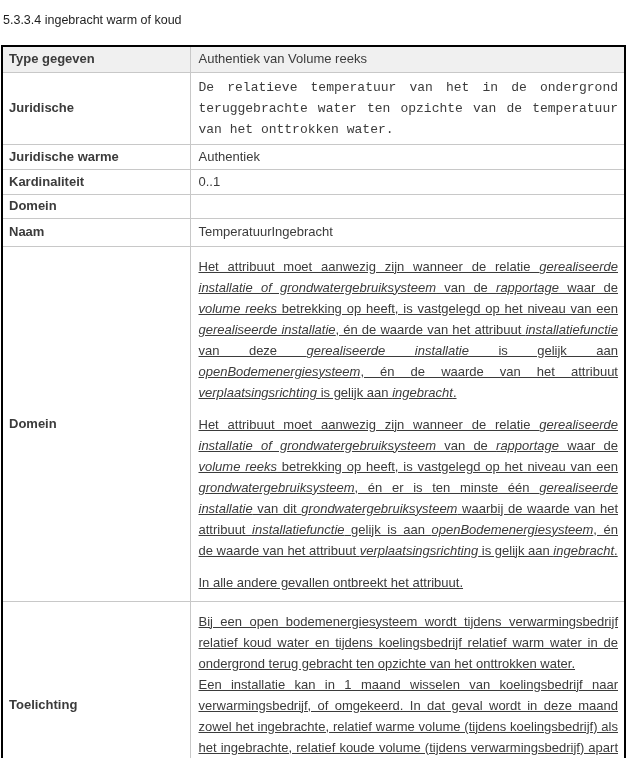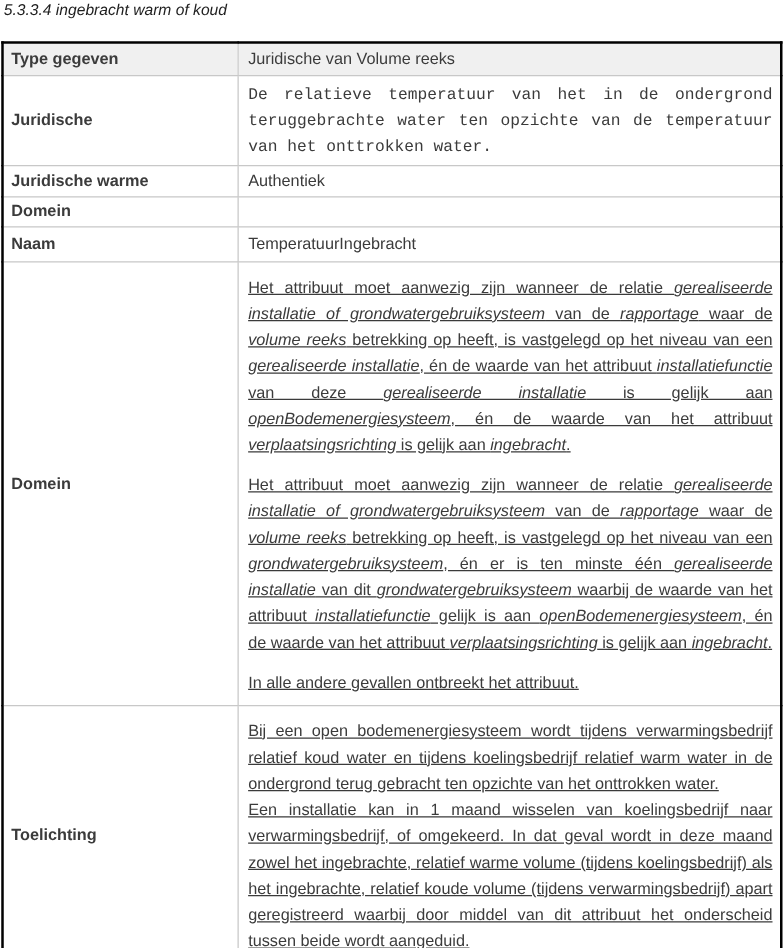--- a/index.html
+++ b/index.html
@@ -7,25 +7,24 @@
     padding: 0;
     background: #ffffff;
     width: 627px;
     font-family: "Liberation Sans", sans-serif;
   }
   .page {
     width: 627px;
     box-sizing: border-box;
   }
   .doc-title {
-    font-style: italic;
     font-weight: normal;
     font-size: 12.5px;
     color: #1e1e1e;
-    margin: 1px 0 0 3px;
+    margin: 13px 0 0 3px;
     line-height: 14px;
   }
   table.attr-table {
     border-collapse: collapse;
     table-layout: fixed;
     width: 625px;
     margin: 18px 0 0 1px;
     border: 2px solid #000000;
     border-bottom-width: 3px;
   }
@@ -90,33 +89,37 @@
 <body>
 
 <div class="page">
 
   <h1 class="doc-title">5.3.3.4 ingebracht warm of koud</h1>
 
   <table class="attr-table">
     <tbody>
       <tr class="header-row r-header">
         <td class="label-cell">Type gegeven</td>
-        <td class="value-cell">Juridische van Volume reeks</td>
+        <td class="value-cell">Authentiek van Volume reeks</td>
       </tr>
 
       <tr class="r-definitie">
         <td class="label-cell">Juridische</td>
         <td class="value-cell multiline">De relatieve temperatuur van het in de ondergrond teruggebrachte water ten opzichte van de temperatuur van het onttrokken water.</td>
       </tr>
 
       <tr class="r-juridische">
         <td class="label-cell">Juridische warme</td>
         <td class="value-cell">Authentiek</td>
       </tr>
 
+      <tr class="r-kardinaliteit">
+        <td class="label-cell">Kardinaliteit</td>
+        <td class="value-cell">0..1</td>
+      </tr>
 
       <tr class="r-domein">
         <td class="label-cell">Domein</td>
         <td class="value-cell"></td>
       </tr>
 
       <tr class="r-naam">
         <td class="label-cell indent">Naam</td>
         <td class="value-cell">TemperatuurIngebracht</td>
       </tr>

